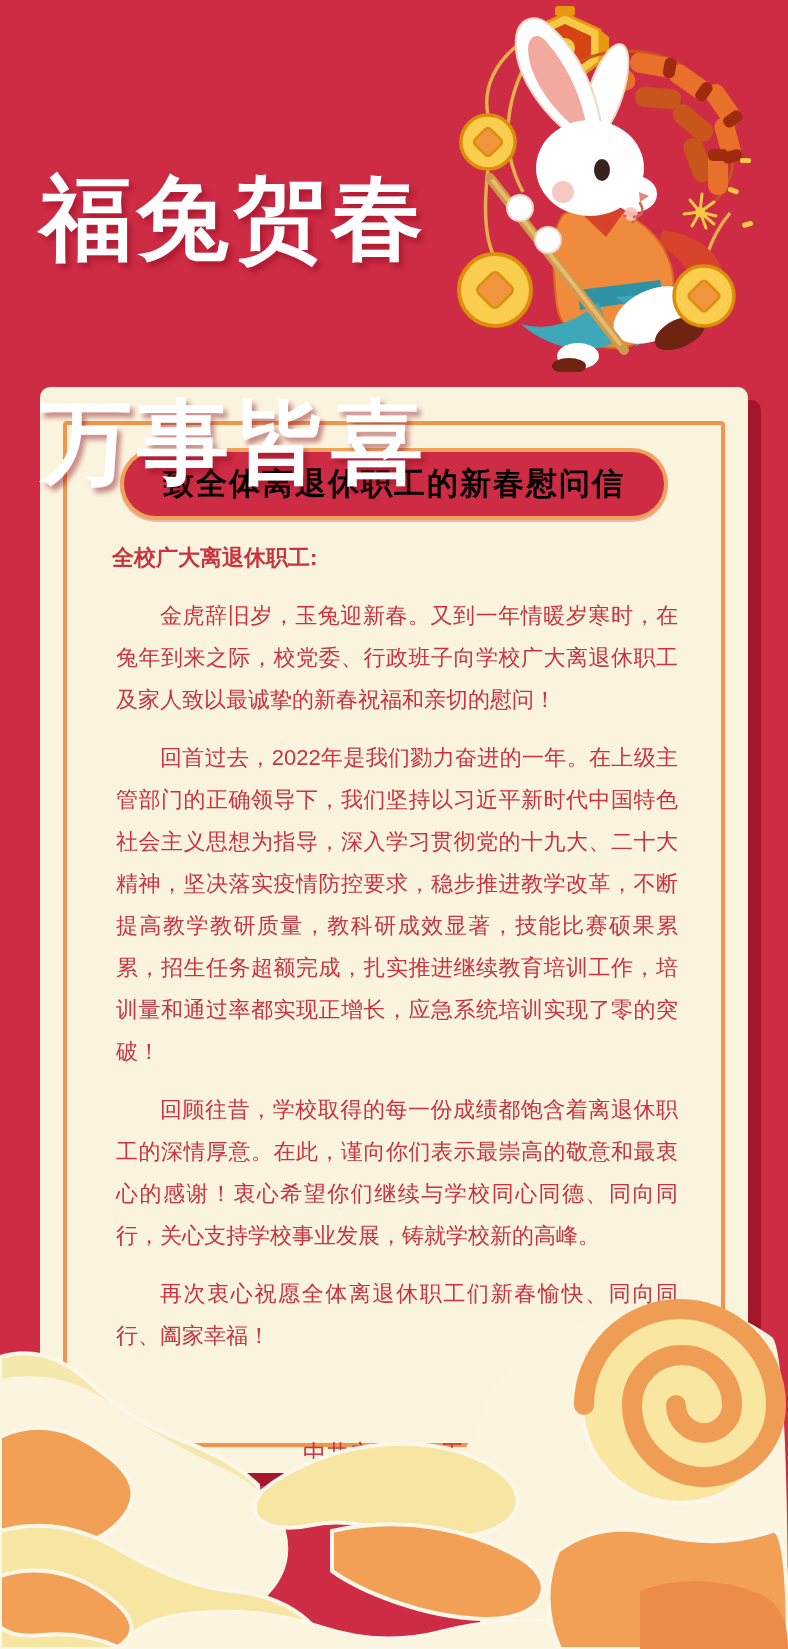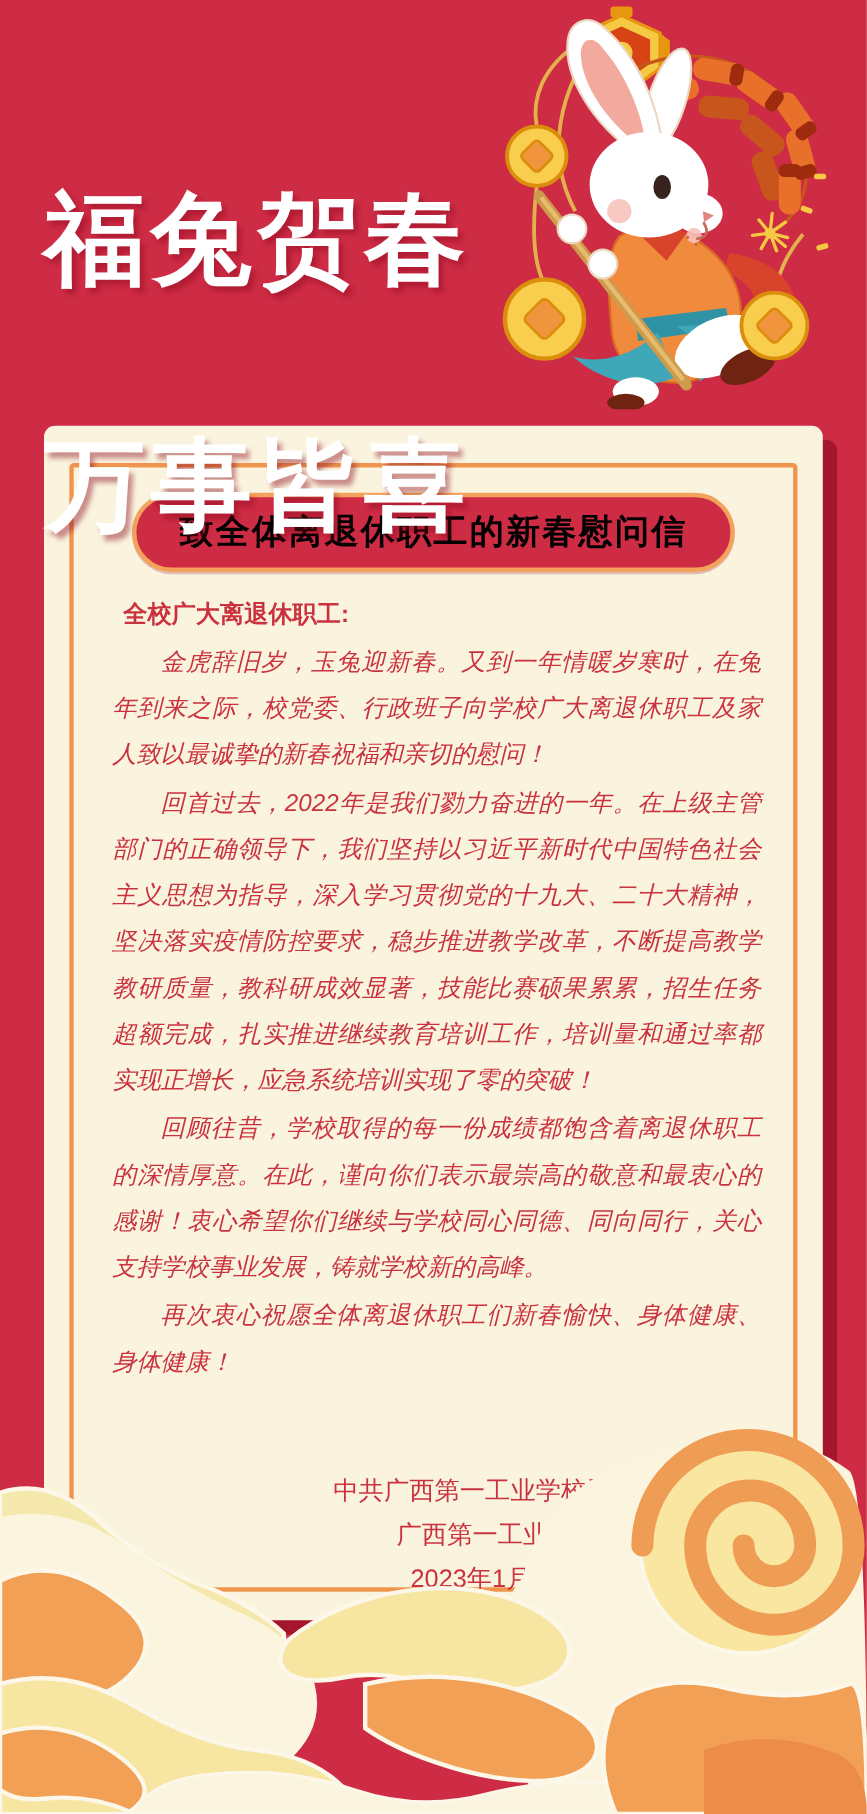--- a/index.html
+++ b/index.html
@@ -37,21 +37,21 @@
     display:flex;align-items:center;justify-content:center;
     color:#000000;font-size:31px;font-weight:700;letter-spacing:2px;
     box-shadow:0 2px 0 rgba(160,20,40,.25);
   }
   .body-text{
     position:absolute;left:60px;top:150px;width:594px;
     color:#C9323E;font-size:22px;line-height:42px;
     text-align:justify;
   }
   .salutation{padding-left:12px;font-weight:bold;}
-  .body-text p{margin:2px;text-indent:2em;font-style:italic;}
+  .body-text p{margin:16px;text-indent:2em;}
   .signature{
     margin:76px 92px 0 auto;width:max-content;
     text-align:center;font-size:23px;line-height:40px;
   }
   
   .clouds{position:absolute;left:0;bottom:0;z-index:3;}
 </style>
 </head>
 <body>
 
@@ -173,21 +173,21 @@
   <section class="letter-panel">
     <div class="inner-border"></div>
     <div class="banner">
       <span>致全体离退休职工的新春慰问信</span>
     </div>
     <div class="body-text">
       <div class="salutation">全校广大离退休职工:</div>
       <p>金虎辞旧岁，玉兔迎新春。又到一年情暖岁寒时，在兔年到来之际，校党委、行政班子向学校广大离退休职工及家人致以最诚挚的新春祝福和亲切的慰问！</p>
       <p>回首过去，2022年是我们勠力奋进的一年。在上级主管部门的正确领导下，我们坚持以习近平新时代中国特色社会主义思想为指导，深入学习贯彻党的十九大、二十大精神，坚决落实疫情防控要求，稳步推进教学改革，不断提高教学教研质量，教科研成效显著，技能比赛硕果累累，招生任务超额完成，扎实推进继续教育培训工作，培训量和通过率都实现正增长，应急系统培训实现了零的突破！</p>
       <p>回顾往昔，学校取得的每一份成绩都饱含着离退休职工的深情厚意。在此，谨向你们表示最崇高的敬意和最衷心的感谢！衷心希望你们继续与学校同心同德、同向同行，关心支持学校事业发展，铸就学校新的高峰。</p>
-      <p>再次衷心祝愿全体离退休职工们新春愉快、身体健康、身体健康！</p>
+      <p>再次衷心祝愿全体离退休职工们新春愉快、同向同行、阖家幸福！</p>
       <div class="signature">
         <div>中共广西第一工业学校委员会</div>
         <div>广西第一工业学校</div>
         <div>2023年1月20日</div>
       </div>
     </div>
   </section>
 
   <svg class="clouds" width="788" height="420" viewBox="0 0 788 420" aria-hidden="true">
 

